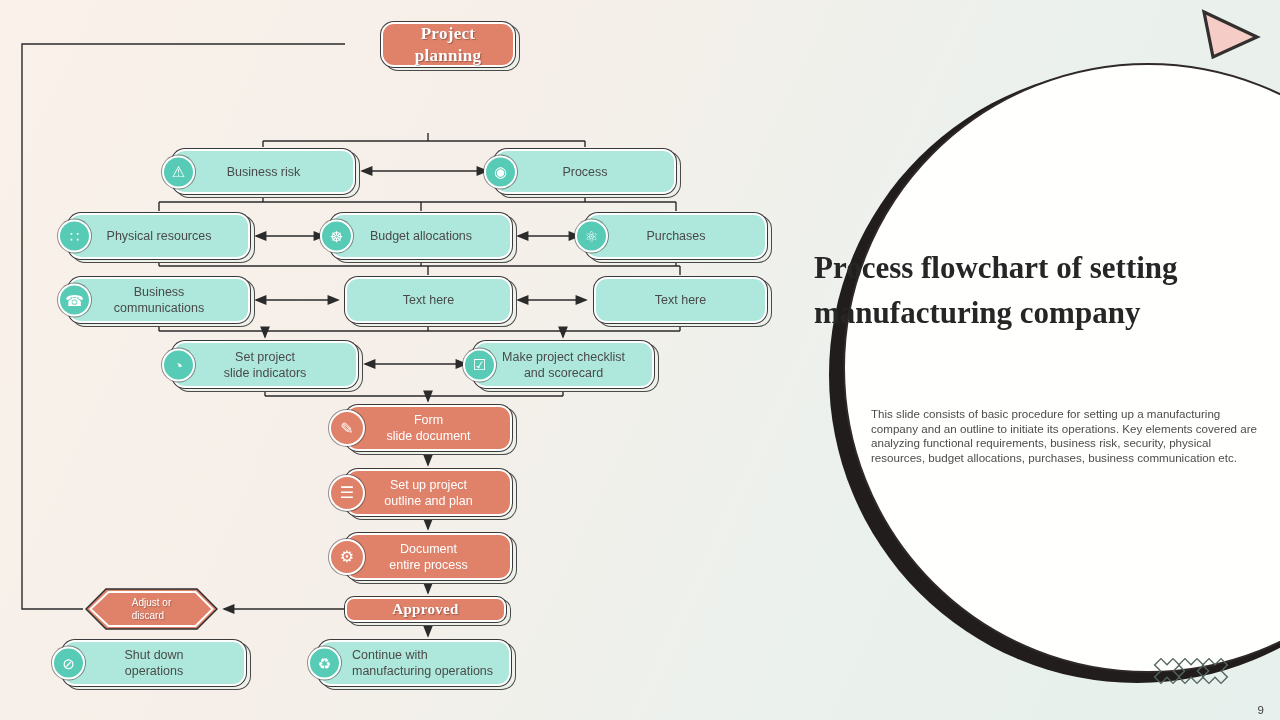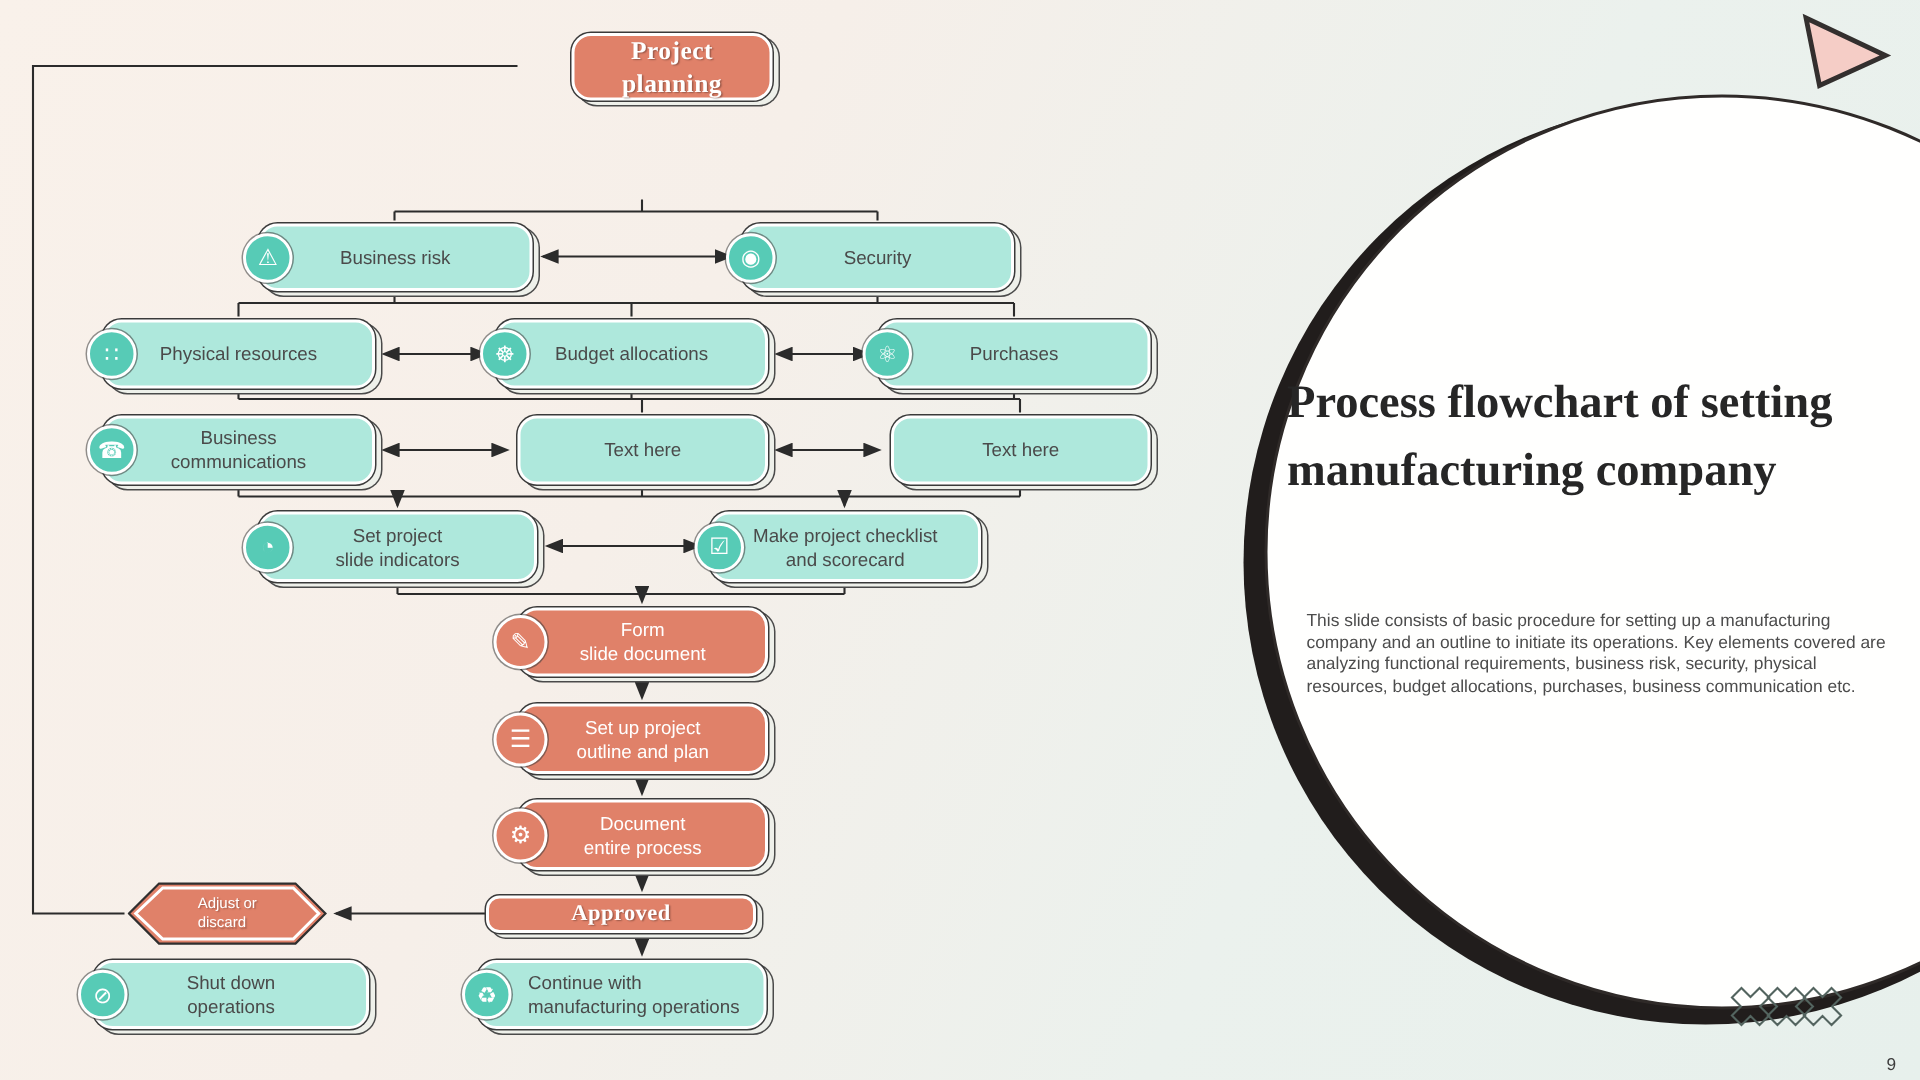--- a/index.html
+++ b/index.html
@@ -4,21 +4,21 @@
 <style>
   html,body{margin:0;padding:0;background:#ccc;}
   .slide{
     position:relative;width:1280px;height:720px;overflow:hidden;
     font-family:"Liberation Sans",sans-serif;
     background:linear-gradient(115deg,#f9f1ea 0%,#f6efe9 35%,#ebf1ed 68%,#e7f0ec 100%);
   }
   
   .black-circle{position:absolute;left:829px;top:67px;width:616px;height:616px;border-radius:50%;background:#211d1c;}
   .white-circle{position:absolute;left:843px;top:63px;width:610px;height:610px;border-radius:50%;background:#fffffe;border:2px solid #2f2a28;box-sizing:border-box;}
-  .circle-title{position:absolute;left:858px;top:246px;width:395px;font-family:"Liberation Serif",serif;font-weight:bold;font-size:31px;line-height:1.45;color:#262626;margin:0;}
+  .circle-title{position:absolute;left:814px;top:246px;width:395px;font-family:"Liberation Serif",serif;font-weight:bold;font-size:31px;line-height:1.45;color:#262626;margin:0;}
   .circle-desc{position:absolute;left:858px;top:394px;width:390px;font-size:11.6px;line-height:1.27;color:#4c4c4c;margin:13px;}
   .triangle-svg{position:absolute;left:1195px;top:6px;}
   .xmarks-svg{position:absolute;left:1150px;top:652px;}
   
   .connectors{position:absolute;left:0;top:0;z-index:1;}
   
   .node{
     position:absolute;z-index:2;display:flex;align-items:center;justify-content:center;text-align:center;
     border-radius:13px;border:2px solid #fff;box-sizing:border-box;
     box-shadow:0 0 0 1px #3a3a3a, 4px 3px 0 0 #eef0ea, 4px 3px 0 1px #4a4a4a;
@@ -107,21 +107,21 @@
     <span class="icon-circle ic-teal">
         <span>⚠</span>
       </span>
     <span class="label">Business risk</span>
   </div>
 
   <div class="node teal" style="left:494px;top:149px;width:182px;height:45px;">
     <span class="icon-circle ic-teal">
         <span>◉</span>
       </span>
-    <span class="label">Security</span>
+    <span class="label">Process</span>
   </div>
 
   <div class="node teal" style="left:68px;top:213px;width:182px;height:46px;">
     <span class="icon-circle ic-teal">
         <span>∷</span>
       </span>
     <span class="label">Physical resources</span>
   </div>
 
   <div class="node teal" style="left:330px;top:213px;width:182px;height:46px;">
@@ -187,21 +187,21 @@
   </div>
 
   <div class="node salmon center-icon" style="left:345px;top:533px;width:167px;height:47px;">
     <span class="icon-circle ic-salmon">
         <span>⚙</span>
       </span>
     <span class="label">Document
 entire process</span>
   </div>
 
-  <div class="node salmon title-style small-title" style="left:324px;top:597px;width:180px;height:25px;border-radius:9px;">
+  <div class="node salmon title-style small-title" style="left:345px;top:597px;width:161px;height:25px;border-radius:9px;">
     <span class="label">Approved</span>
   </div>
 
   <div class="hex-wrap" style="left:85px;top:588px;width:133px;height:42px;">
     <svg width="133" height="42">
       <polygon points="21,1 112,1 132,21 112,41 21,41 1,21" fill="#e08169" stroke="#2f2f2f" stroke-width="1.5"></polygon>
       <polygon points="23.5,4 110.5,4 127.5,21 110.5,38 23.5,38 5.5,21" fill="none" stroke="#ffffff" stroke-width="2"></polygon>
     </svg>
     <div class="hex-label">Adjust or
 discard</div>

